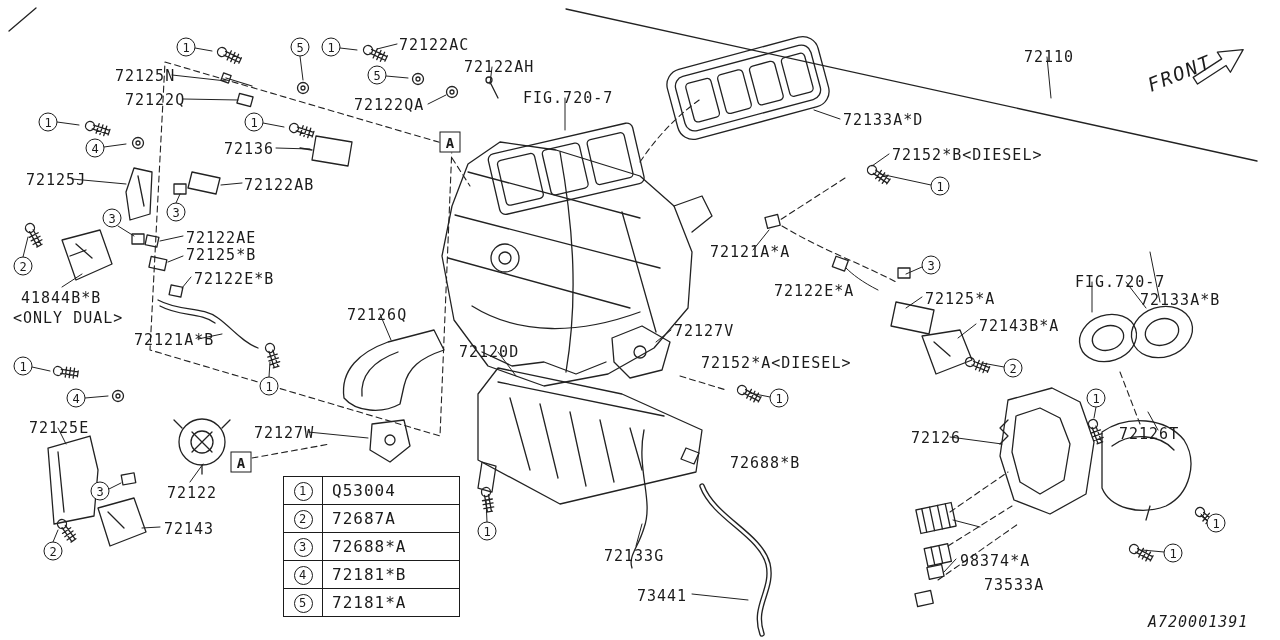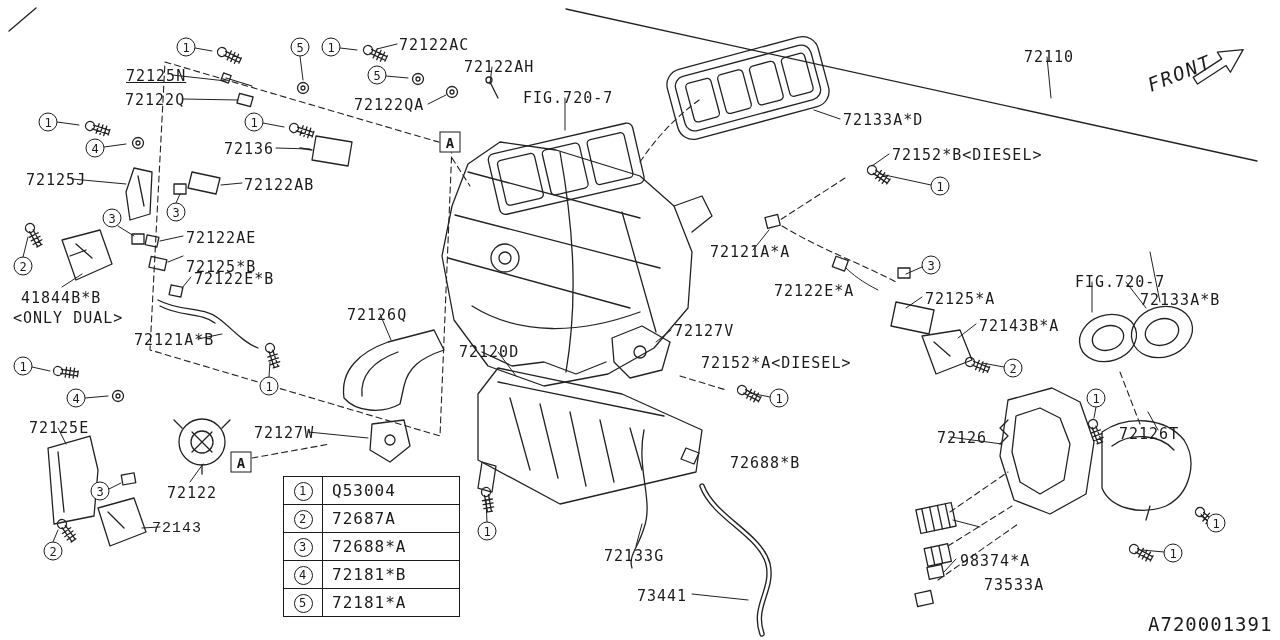--- a/index.html
+++ b/index.html
@@ -13,21 +13,21 @@
   .legend-num{position:static;transform:none;display:inline-flex;margin:0 auto;}
   .marker{position:absolute;width:21px;height:21px;border:1.6px solid #1b1b1b;background:#fff;
           display:flex;align-items:center;justify-content:center;font-size:14px;font-weight:bold;
           transform:translate(-50%,-50%);box-sizing:border-box;}
   table#legend{position:absolute;left:283px;top:476px;border-collapse:collapse;background:#fff;}
   #legend td{border:1.7px solid #1b1b1b;height:27px;font-size:16px;letter-spacing:1px;padding:0 9px;}
   #legend td.num-cell{width:24px;text-align:center;padding:0 7px;}
   #legend td.part-cell{min-width:118px;}
   .front-label{position:absolute;left:1146px;top:62px;font-size:19px;font-style:italic;
                letter-spacing:2px;transform:rotate(-22deg);}
-  .doc-id{position:absolute;left:1148px;top:613px;font-size:19px;letter-spacing:1px;}
+  .doc-id{position:absolute;left:1148px;top:613px;font-size:15px;letter-spacing:1px;font-style:italic;}
 </style>
 </head>
 <body>
 
 <div class="stage">
 
   <svg class="art" viewBox="0 0 1280 640">
     <defs>
       <g id="screw">
         <circle cx="0" cy="0" r="4.5"></circle>
@@ -288,51 +288,51 @@
         <path d="M252,458 L330,444"></path>
         <path d="M640,162 C660,132 682,112 702,98"></path>
         <path d="M452,158 L470,186"></path>
       </g>
     </g>
   </svg>
 
   <div id="labels-layer">
       <div class="lbl" style="left: 399px; top: 36px;">72122AC</div>
       <div class="lbl" style="left: 464px; top: 58px;">72122AH</div>
-      <div class="lbl" style="left: 126px; top: 67px; text-decoration: underline;">72125N</div>
+      <div class="lbl" style="left: 115px; top: 67px;">72125N</div>
       <div class="lbl" style="left: 125px; top: 91px;">72122Q</div>
       <div class="lbl" style="left: 354px; top: 96px; text-align: right;">72122QA</div>
       <div class="lbl" style="left: 523px; top: 89px;">FIG.720-7</div>
       <div class="lbl" style="left: 1024px; top: 48px;">72110</div>
       <div class="lbl" style="left: 843px; top: 111px;">72133A*D</div>
       <div class="lbl" style="left: 892px; top: 146px;">72152*B&lt;DIESEL&gt;</div>
       <div class="lbl" style="left: 224px; top: 140px;">72136</div>
       <div class="lbl" style="left: 26px; top: 171px;">72125J</div>
       <div class="lbl" style="left: 244px; top: 176px;">72122AB</div>
       <div class="lbl" style="left: 186px; top: 229px;">72122AE</div>
-      <div class="lbl" style="left: 186px; top: 258px;">72125*B</div>
+      <div class="lbl" style="left: 186px; top: 246px;">72125*B</div>
       <div class="lbl" style="left: 194px; top: 270px;">72122E*B</div>
       <div class="lbl" style="left: 21px; top: 289px;">41844B*B</div>
       <div class="lbl" style="left: 13px; top: 309px;">&lt;ONLY DUAL&gt;</div>
       <div class="lbl" style="left: 134px; top: 331px;">72121A*B</div>
       <div class="lbl" style="left: 710px; top: 243px;">72121A*A</div>
       <div class="lbl" style="left: 774px; top: 282px;">72122E*A</div>
       <div class="lbl" style="left: 925px; top: 290px;">72125*A</div>
       <div class="lbl" style="left: 979px; top: 317px;">72143B*A</div>
       <div class="lbl" style="left: 1140px; top: 243px; margin-top: 48px;">72133A*B</div>
       <div class="lbl" style="left: 1075px; top: 273px;">FIG.720-7</div>
       <div class="lbl" style="left: 347px; top: 306px;">72126Q</div>
       <div class="lbl" style="left: 459px; top: 343px;">72120D</div>
       <div class="lbl" style="left: 674px; top: 322px;">72127V</div>
       <div class="lbl" style="left: 701px; top: 354px;">72152*A&lt;DIESEL&gt;</div>
       <div class="lbl" style="left: 29px; top: 419px;">72125E</div>
       <div class="lbl" style="left: 254px; top: 424px;">72127W</div>
       <div class="lbl" style="left: 167px; top: 484px;">72122</div>
-      <div class="lbl" style="left: 152px; top: 520px; font-family: Liberation Mono, monospace;">72143</div>
-      <div class="lbl" style="left: 911px; top: 429px; margin-left: 26px;">72126</div>
+      <div class="lbl" style="left: 164px; top: 520px;">72143</div>
+      <div class="lbl" style="left: 911px; top: 429px;">72126</div>
       <div class="lbl" style="left: 1119px; top: 425px;">72126T</div>
       <div class="lbl" style="left: 730px; top: 454px;">72688*B</div>
       <div class="lbl" style="left: 984px; top: 548px; margin-top: 28px;">73533A</div>
       <div class="lbl" style="left: 960px; top: 552px;">98374*A</div>
       <div class="lbl" style="left: 604px; top: 547px;">72133G</div>
       <div class="lbl" style="left: 637px; top: 587px;">73441</div>
     </div>
   <div id="callouts-layer">
       <div class="callout" style="left: 186px; top: 47px;">1</div>
       <div class="callout" style="left: 300px; top: 47px;">5</div>

